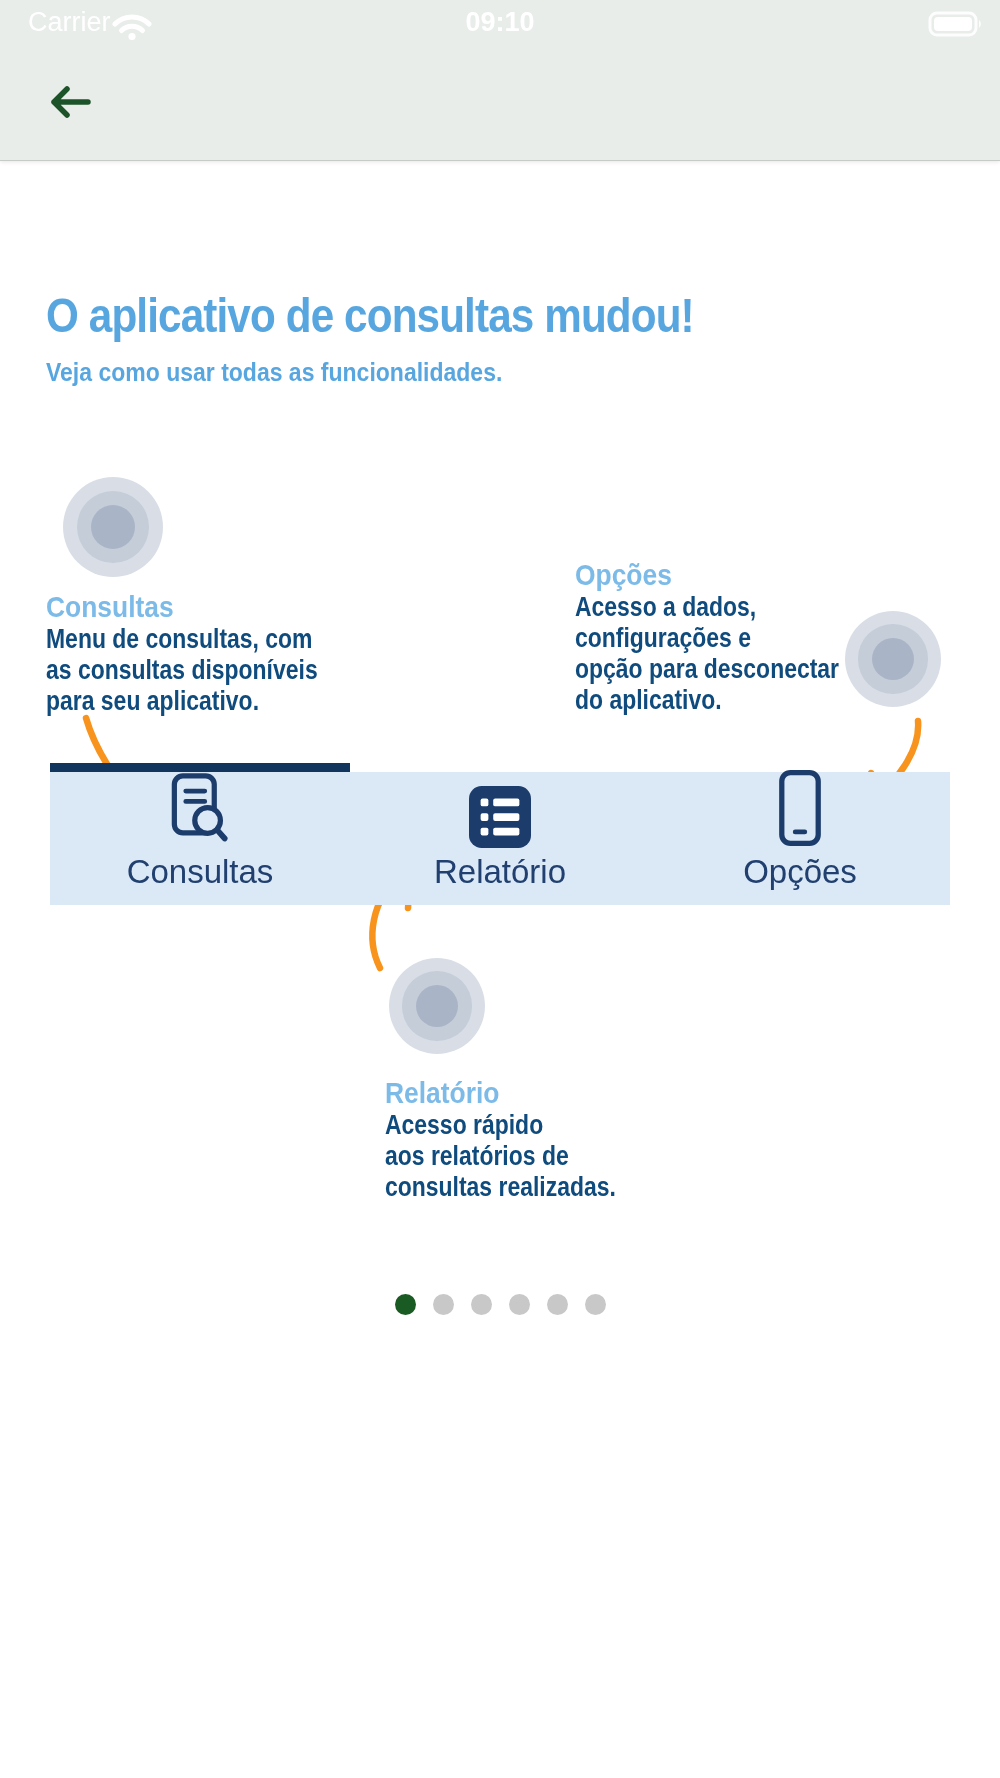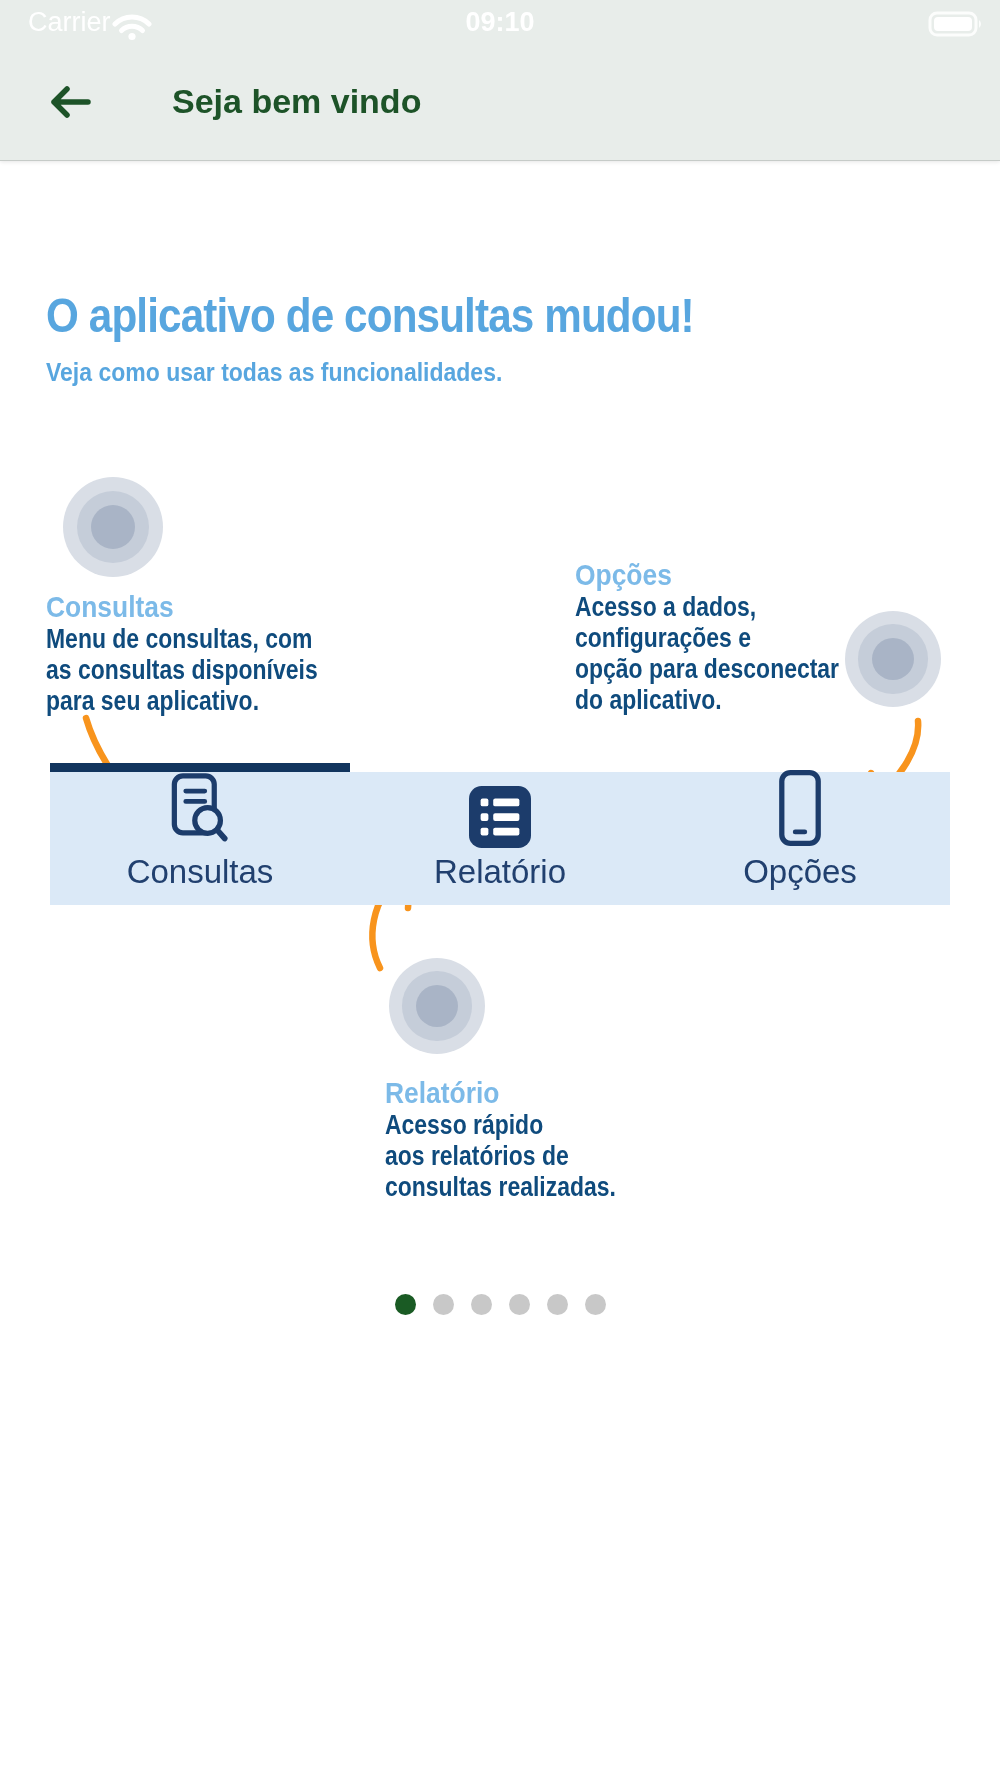--- a/index.html
+++ b/index.html
@@ -65,21 +65,20 @@
     </svg>
     <div class="time">09:10</div>
     <svg class="battery" width="58" height="26" viewBox="0 0 58 26">
       <rect x="2" y="2" width="46" height="22" rx="7" fill="none" stroke="rgba(255,255,255,0.85)" stroke-width="3"></rect>
       <rect x="6" y="6" width="38" height="14" rx="4" fill="#fff"></rect>
       <path d="M51 9 a5 5 0 0 1 0 8 z" fill="rgba(255,255,255,0.85)"></path>
     </svg>
     <svg class="back" viewBox="0 0 46 40">
       <path d="M42 20 H8 M21 7 L8 20 L21 33" fill="none" stroke="#1D5328" stroke-width="5.5" stroke-linecap="round" stroke-linejoin="round"></path>
     </svg>
-    <div class="navtitle">Seja bem vindo</div>
   </div>
 
   <div class="h1">O aplicativo de consultas mudou!</div>
   <div class="sub">Veja como usar todas as funcionalidades.</div>
 
   <div class="blob" style="left:63px;top:477px;width:100px;height:100px;">
       <div class="m"></div>
       <div class="i"></div>
     </div>
   <div class="c-head" style="left:46px;top:590px;">Consultas</div>

